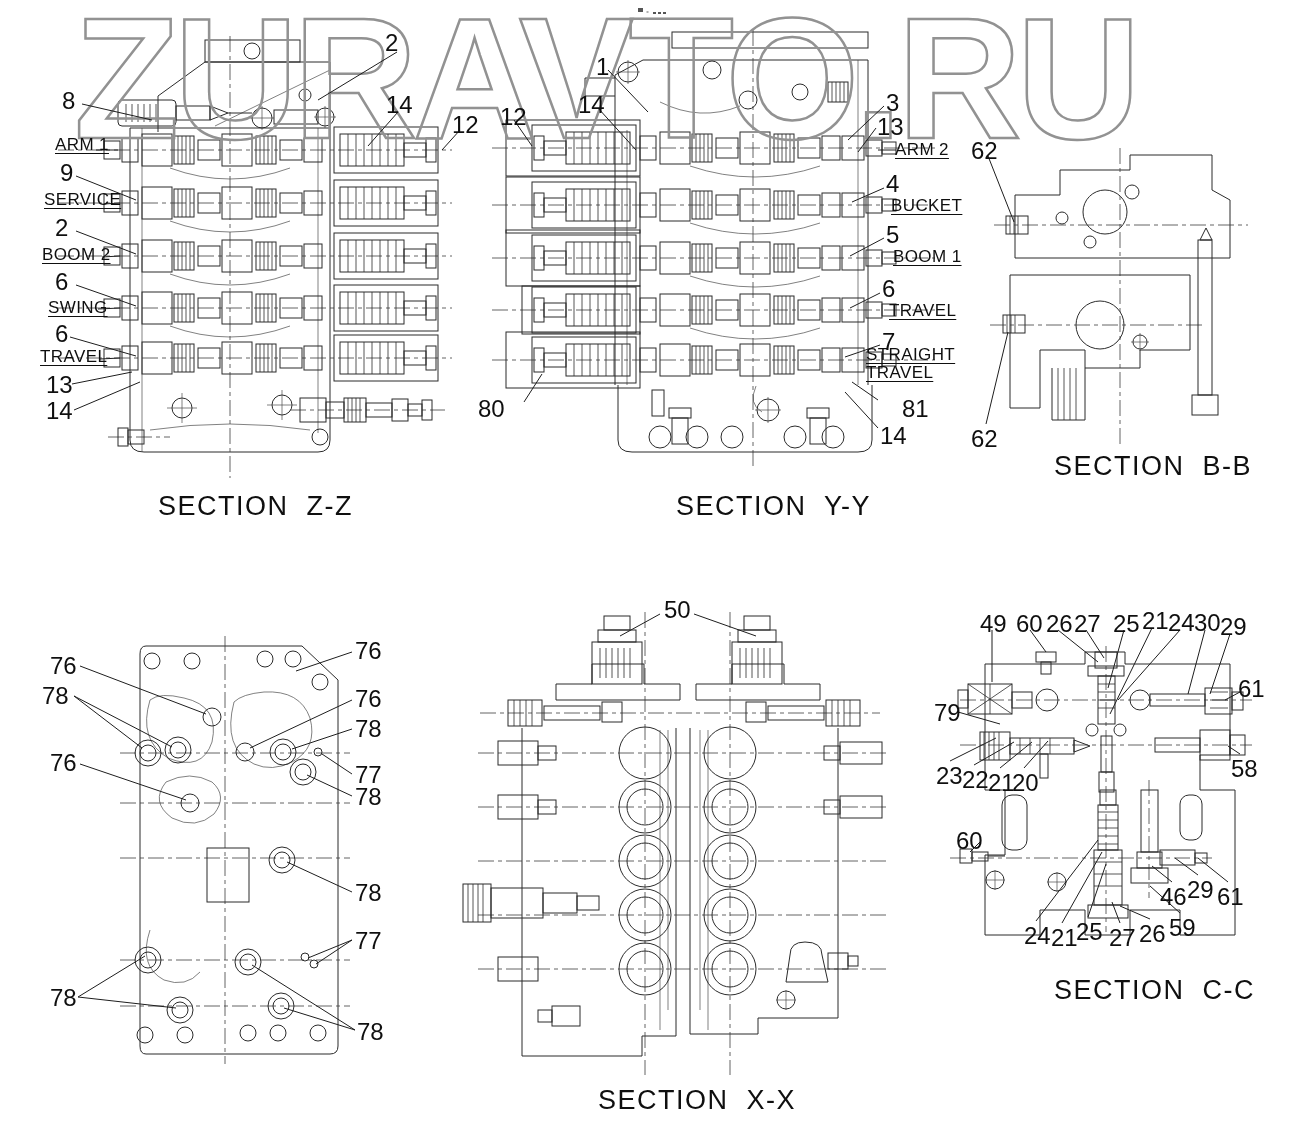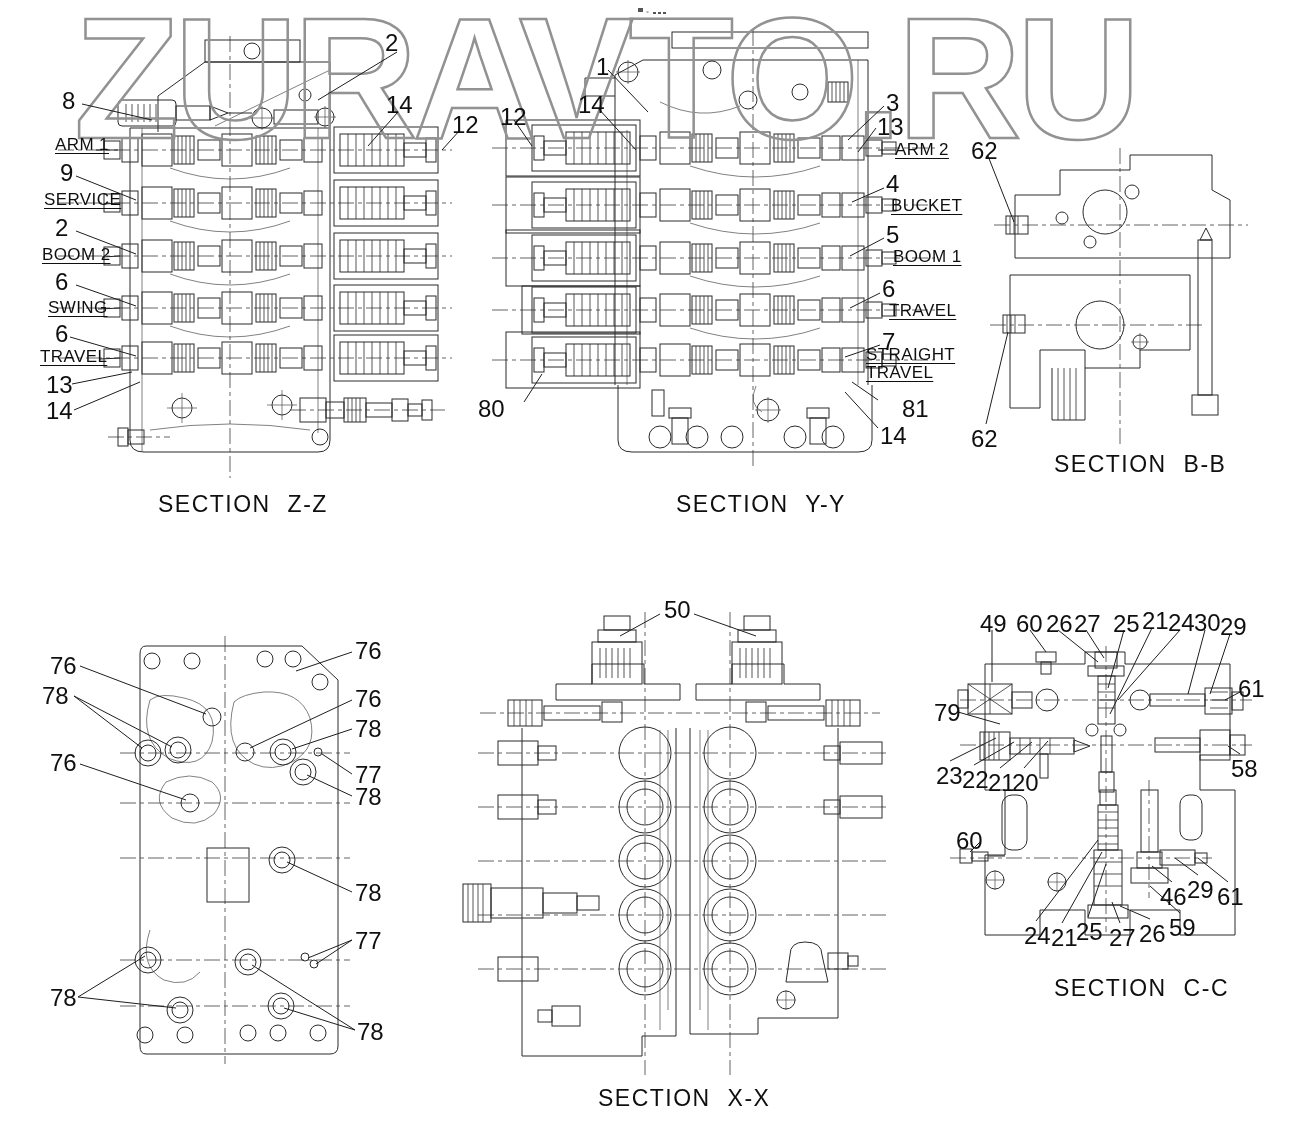--- a/index.html
+++ b/index.html
@@ -15,21 +15,21 @@
   #watermark{position:absolute;left:74px;top:-8px;z-index:2;line-height:1;white-space:nowrap;
              font-size:172px;font-weight:bold;letter-spacing:-5px;color:transparent;
              -webkit-text-stroke:2.5px #929292;pointer-events:none;}
   
   #leaders{position:absolute;left:0;top:0;z-index:3;}
   #leaders line,#leaders polyline{stroke:#1e1e1e;stroke-width:1;fill:none;}
   
   .lbl{position:absolute;z-index:4;color:#0f0f0f;line-height:1.05;}
   .num{font-size:24px;}
   .port{font-size:17px;letter-spacing:.4px;text-decoration:underline;text-underline-offset:3px;}
-  .cap{font-size:23px;letter-spacing:1.5px;word-spacing:9px;white-space:nowrap;}
+  .cap{font-size:27px;letter-spacing:1.5px;word-spacing:9px;white-space:nowrap;}
   .wrapport{display:inline-block;width:92px;text-align:left;}
   
   #artifact{position:absolute;left:638px;top:8px;width:5px;height:4px;background:#555;z-index:4;
             box-shadow:7px 2px 0 -1.5px #666,14px 3px 0 -1px #555,19px 3px 0 -1px #555,24px 3px 0 -1px #555;}
 </style>
 </head>
 <body>
 
 <div id="canvas">
 

